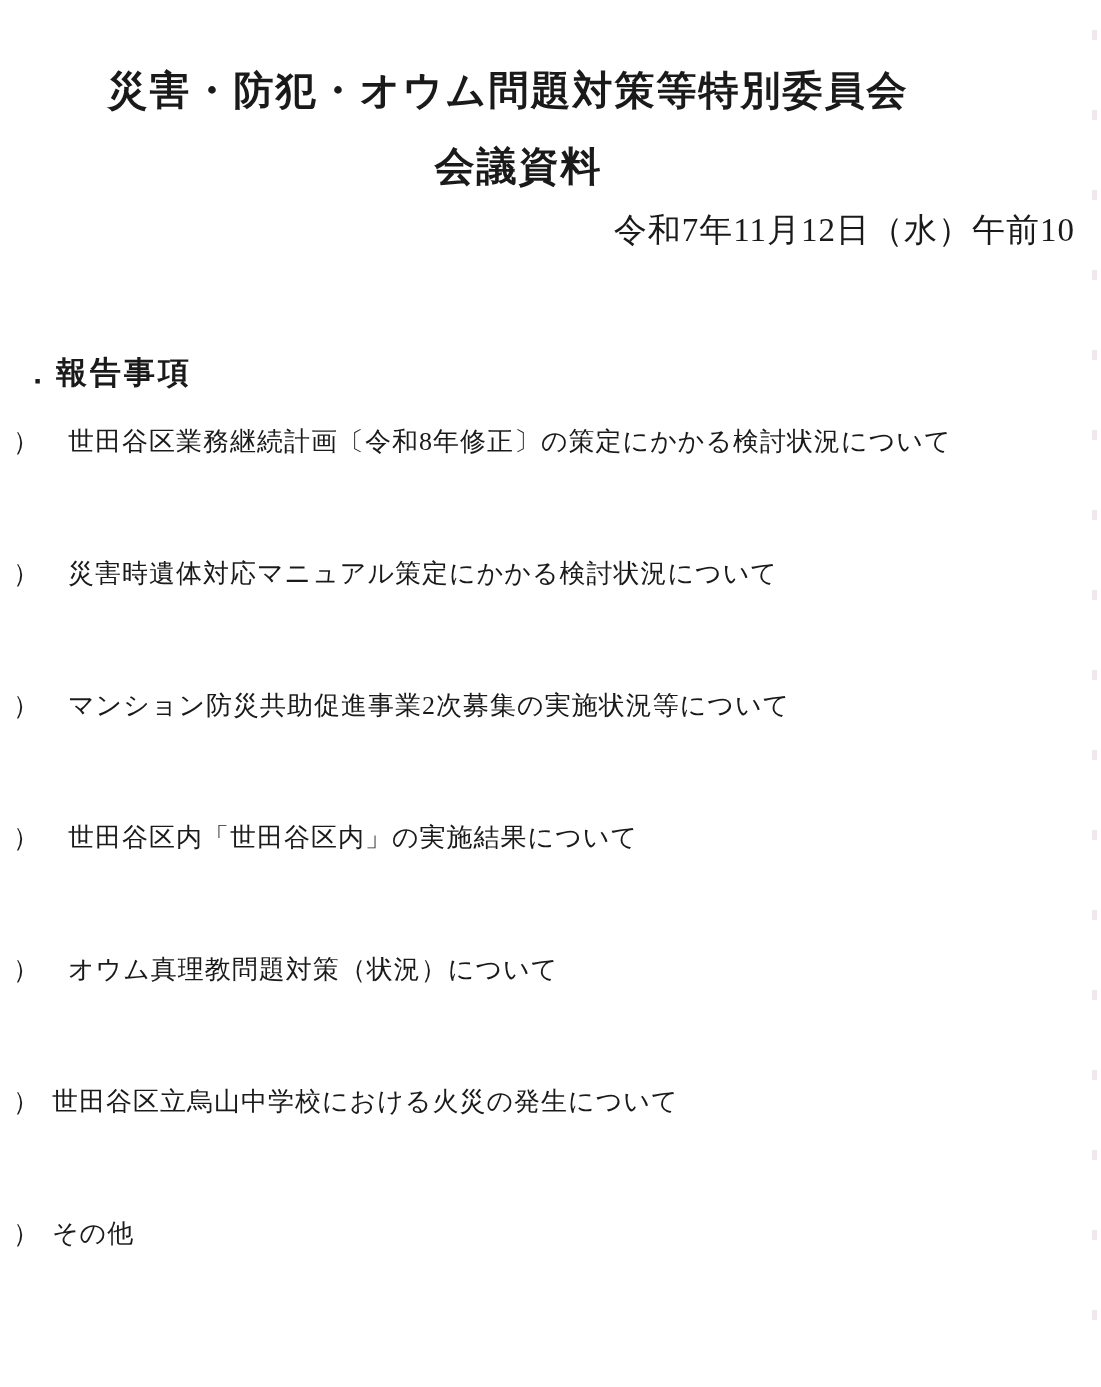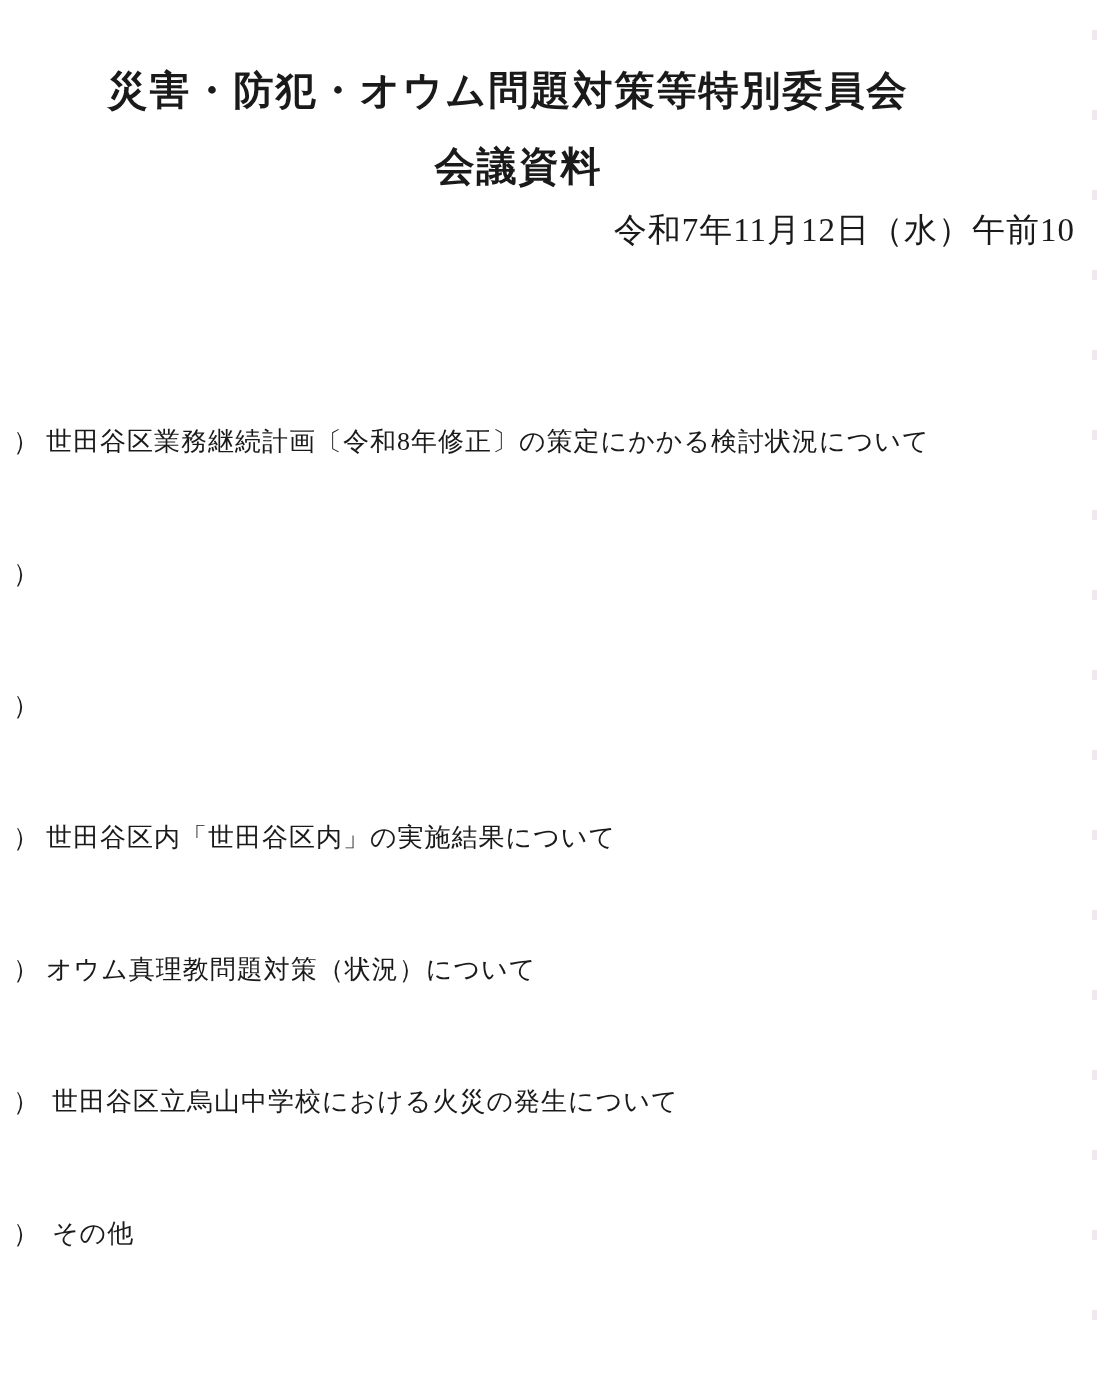--- a/index.html
+++ b/index.html
@@ -85,21 +85,21 @@
     display: inline-block;
     width: 34px;
     margin-left: 6px;
     text-align: right;
     overflow: hidden;
     color: #1a1a1a;
   }
   .agenda-item .label {
     display: inline-block;
   }
-  .gap-wide .label { margin-left: 6px; }
+  .gap-wide .label { margin-left: 28px; }
   .gap-narrow .label { margin-left: 12px; }
 
   
   .edge-marks {
     position: absolute;
     right: 4px;
     top: 0;
     width: 10px;
     height: 1387px;
   }
@@ -116,34 +116,37 @@
 <body>
 
 <div class="page">
 
   <div class="title-line-1">災害・防犯・オウム問題対策等特別委員会</div>
 
   <div class="title-line-2">会議資料</div>
 
   <div class="meeting-datetime">令和7年11月12日（水）午前10</div>
 
+  <div class="section-heading">．報告事項</div>
 
   <div class="agenda">
 
     <div class="agenda-item gap-wide">
       <span class="marker">）</span>
       <span class="label">世田谷区業務継続計画〔令和8年修正〕の策定にかかる検討状況について</span>
     </div>
 
     <div class="agenda-item gap-wide">
       <span class="marker">）</span>
+      <span class="label">災害時遺体対応マニュアル策定にかかる検討状況について</span>
     </div>
 
     <div class="agenda-item gap-wide">
       <span class="marker">）</span>
+      <span class="label">マンション防災共助促進事業2次募集の実施状況等について</span>
     </div>
 
     <div class="agenda-item gap-wide">
       <span class="marker">）</span>
       <span class="label">世田谷区内「世田谷区内」の実施結果について</span>
     </div>
 
     <div class="agenda-item gap-wide">
       <span class="marker">）</span>
       <span class="label">オウム真理教問題対策（状況）について</span>

